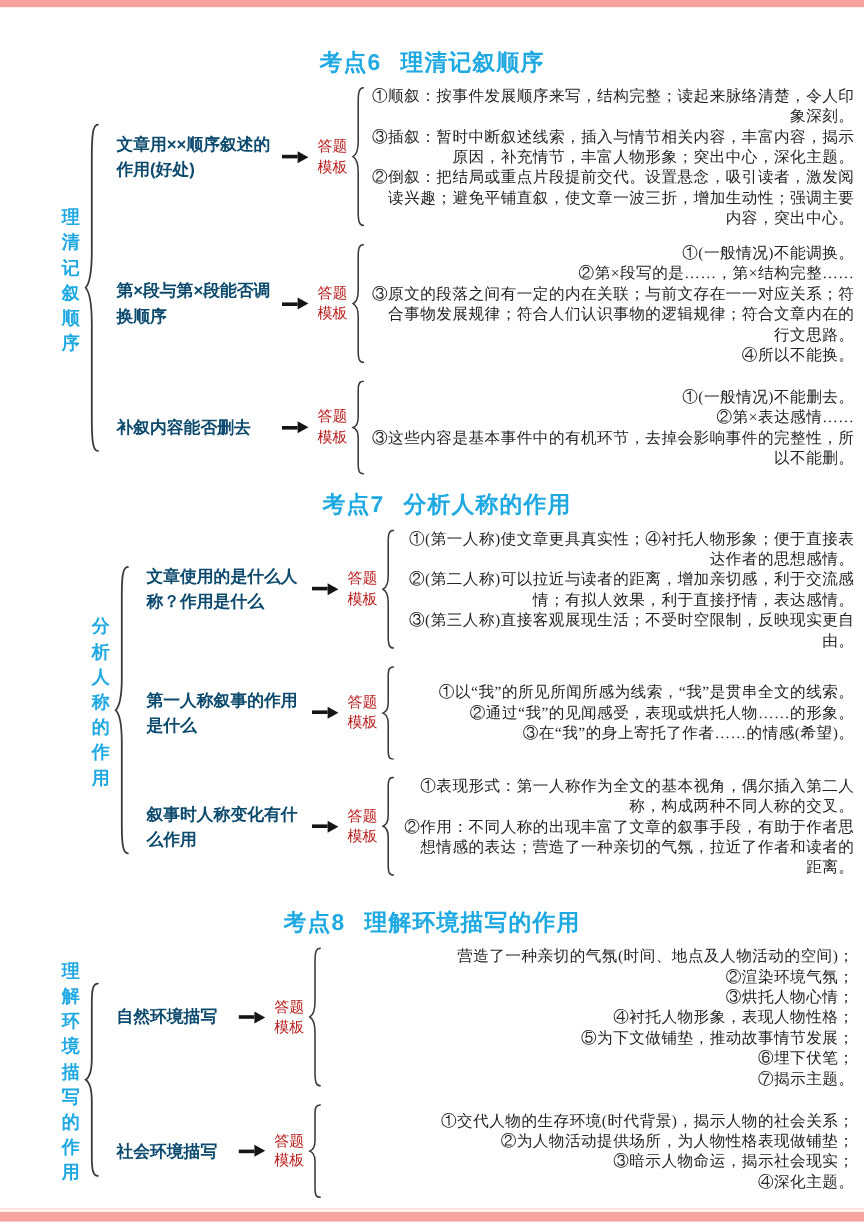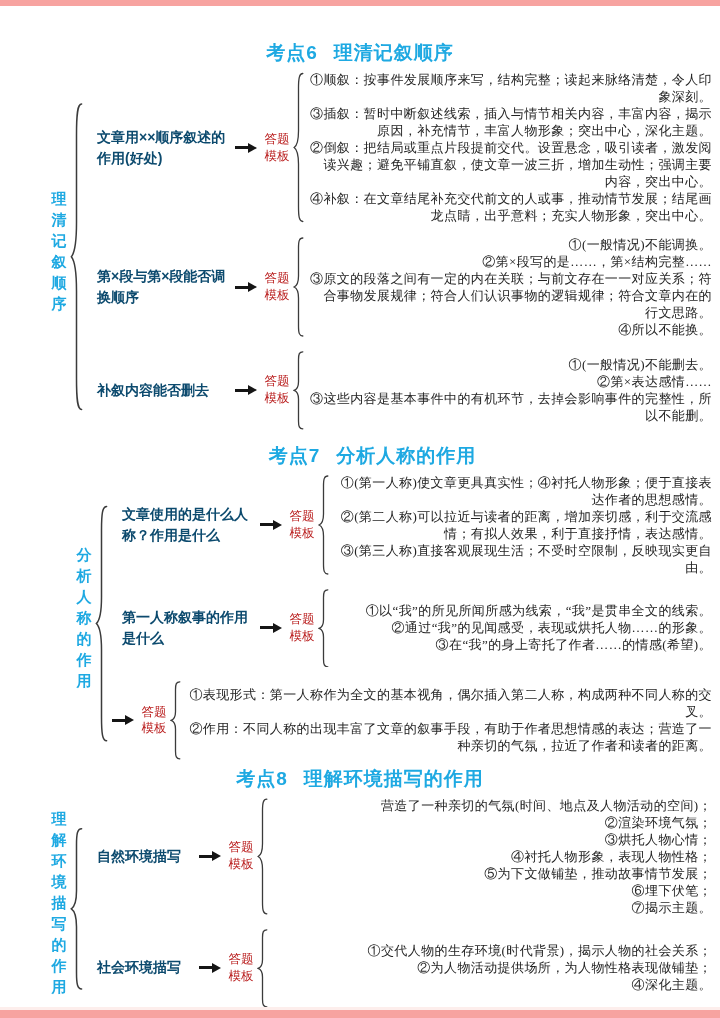--- a/index.html
+++ b/index.html
@@ -13,21 +13,21 @@
     color: #222;
   }
   .edge-bar { position: absolute; left: 0; right: 0; z-index: 5; }
   .edge-bar.top { top: 0; height: 6px; }
   .edge-bar.bottom { bottom: 0; height: 8px; border-top: 3px solid #fdeeec; }
 
   .content { position: absolute; top: 6px; left: 0; right: 0; }
 
   .section { margin-top: 36px; }
   .section[data-idx="1"] { margin-top: 14px; padding-left: 25px; }
-  .section[data-idx="2"] { margin-top: 7px; }
+  .section[data-idx="2"] { margin-top: 28px; }
 
   .section-heading {
     text-align: center;
     font-size: 19px;
     font-weight: bold;
     line-height: 21px;
     margin-bottom: 8px;
     letter-spacing: 1px;
   }
   .heading-label { margin-right: 16px; }
@@ -142,21 +142,20 @@
             </div>
             <div class="brace inner-brace">
               <svg viewBox="0 0 14 100" preserveAspectRatio="none" aria-hidden="true">
                 <path d="M12.5 1 C8 1 7 4 7 11 L7 39 C7 45.5 5.5 48.5 1.5 50 C5.5 51.5 7 54.5 7 61 L7 89 C7 96 8 99 12.5 99" fill="none" stroke="#3b3b3b" stroke-width="1.3" vector-effect="non-scaling-stroke" stroke-linecap="round"></path>
               </svg>
             </div>
             <div class="items">
               <div class="item">①顺叙：按事件发展顺序来写，结构完整；读起来脉络清楚，令人印象深刻。</div>
               <div class="item">③插叙：暂时中断叙述线索，插入与情节相关内容，丰富内容，揭示原因，补充情节，丰富人物形象；突出中心，深化主题。</div>
               <div class="item">②倒叙：把结局或重点片段提前交代。设置悬念，吸引读者，激发阅读兴趣；避免平铺直叙，使文章一波三折，增加生动性；强调主要内容，突出中心。</div>
-              <div class="item">④补叙：在文章结尾补充交代前文的人或事，推动情节发展；结尾画龙点睛，出乎意料；充实人物形象，突出中心。</div>
             </div>
           </div>
           <div class="group">
             <div class="group-label">第×段与第×段能否调换顺序</div>
             <div class="arrow">
               <span class="arrow-line"></span>
               <span class="arrow-head"></span>
             </div>
             <div class="tag">
               <div class="tag-line">答题</div>
@@ -252,20 +251,21 @@
                 <path d="M12.5 1 C8 1 7 4 7 11 L7 39 C7 45.5 5.5 48.5 1.5 50 C5.5 51.5 7 54.5 7 61 L7 89 C7 96 8 99 12.5 99" fill="none" stroke="#3b3b3b" stroke-width="1.3" vector-effect="non-scaling-stroke" stroke-linecap="round"></path>
               </svg>
             </div>
             <div class="items">
               <div class="item">①以“我”的所见所闻所感为线索，“我”是贯串全文的线索。</div>
               <div class="item">②通过“我”的见闻感受，表现或烘托人物……的形象。</div>
               <div class="item">③在“我”的身上寄托了作者……的情感(希望)。</div>
             </div>
           </div>
           <div class="group">
+            <div class="group-label">叙事时人称变化有什么作用</div>
             <div class="arrow">
               <span class="arrow-line"></span>
               <span class="arrow-head"></span>
             </div>
             <div class="tag">
               <div class="tag-line">答题</div>
               <div class="tag-line">模板</div>
             </div>
             <div class="brace inner-brace">
               <svg viewBox="0 0 14 100" preserveAspectRatio="none" aria-hidden="true">
@@ -336,20 +336,21 @@
               <div class="tag-line">模板</div>
             </div>
             <div class="brace inner-brace">
               <svg viewBox="0 0 14 100" preserveAspectRatio="none" aria-hidden="true">
                 <path d="M12.5 1 C8 1 7 4 7 11 L7 39 C7 45.5 5.5 48.5 1.5 50 C5.5 51.5 7 54.5 7 61 L7 89 C7 96 8 99 12.5 99" fill="none" stroke="#3b3b3b" stroke-width="1.3" vector-effect="non-scaling-stroke" stroke-linecap="round"></path>
               </svg>
             </div>
             <div class="items">
               <div class="item">①交代人物的生存环境(时代背景)，揭示人物的社会关系；</div>
               <div class="item">②为人物活动提供场所，为人物性格表现做铺垫；</div>
+              <div class="item">③暗示人物命运，揭示社会现实；</div>
               <div class="item">④深化主题。</div>
             </div>
           </div>
         </div>
       </div>
     </section>
 </div>
 
 <div class="edge-bar bottom" style="background: rgb(247, 163, 160);"></div>
 

